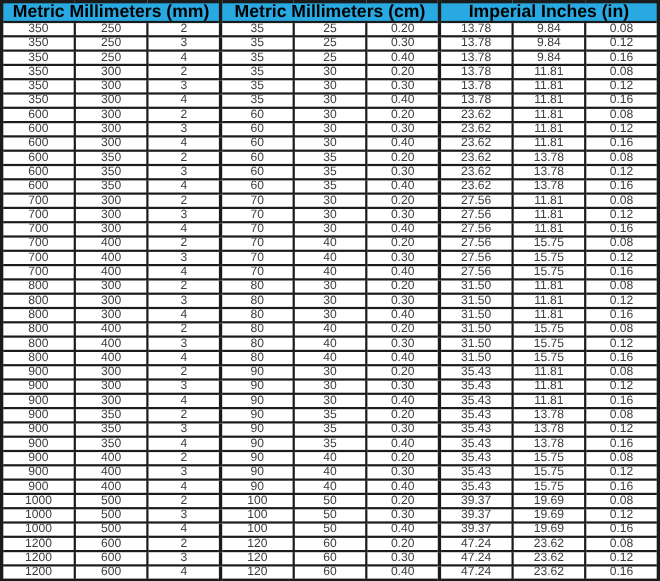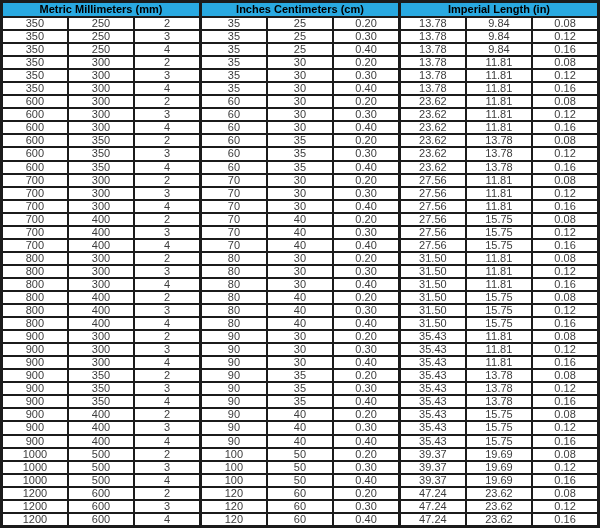--- a/index.html
+++ b/index.html
@@ -25,40 +25,40 @@
     vertical-align:middle;
     padding:0;
     overflow:hidden;
     white-space:nowrap;
     line-height:1;
   }
   table.conv th{
     background:var(--header-bg);
     color:var(--header-text);
     font-weight:bold;
-    font-size:11px;
+    font-size:16px;
     height:13px;
   }
   table.conv td{
     color:var(--cell-text);
     font-size:11px;
     font-weight:normal;
   }
   
   table.conv .gsep{border-left-width:3px;}
 </style>
 </head>
 <body>
 
 <table class="conv">
   <thead>
     <tr>
         <th colspan="3">Metric Millimeters (mm)</th>
-        <th colspan="3" class="gsep">Inches Centimeters (cm)</th>
-        <th colspan="3" class="gsep">Imperial Length (in)</th>
+        <th colspan="3" class="gsep">Metric Millimeters (cm)</th>
+        <th colspan="3" class="gsep">Imperial Inches (in)</th>
       </tr>
   </thead>
   <tbody>
       <tr>
         <td>350</td>
         <td>250</td>
         <td>2</td>
         <td class="gsep">35</td>
         <td>25</td>
         <td>0.20</td>

